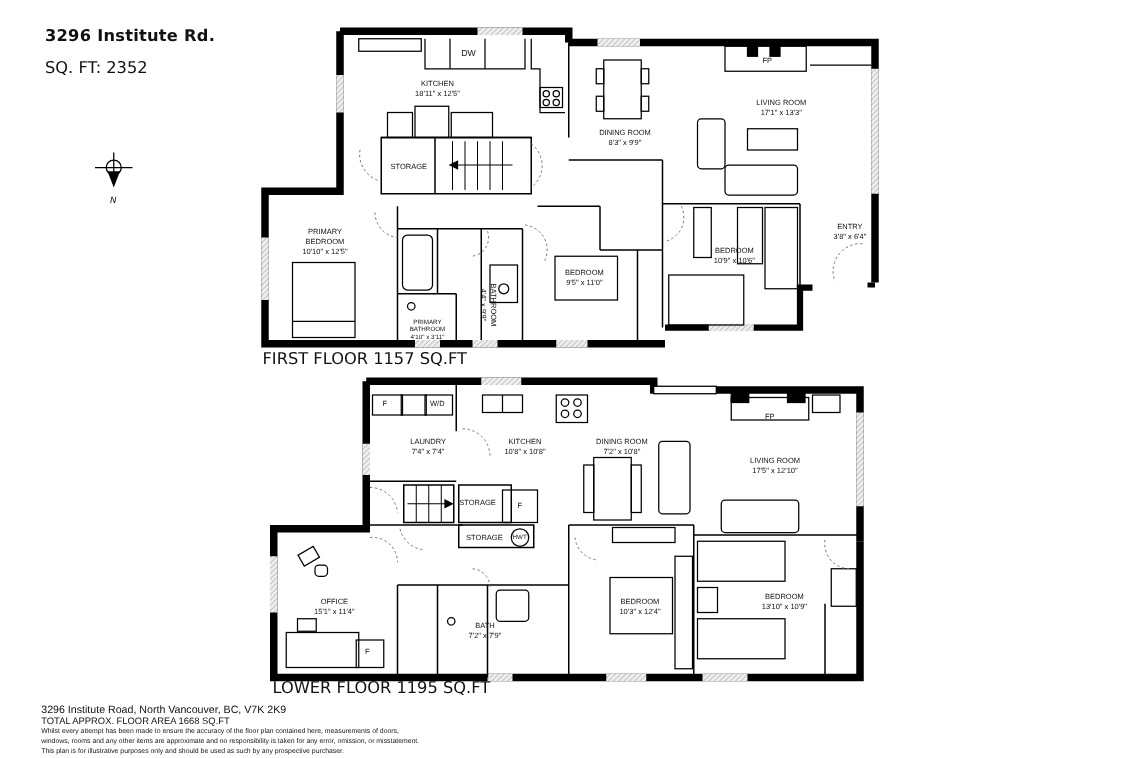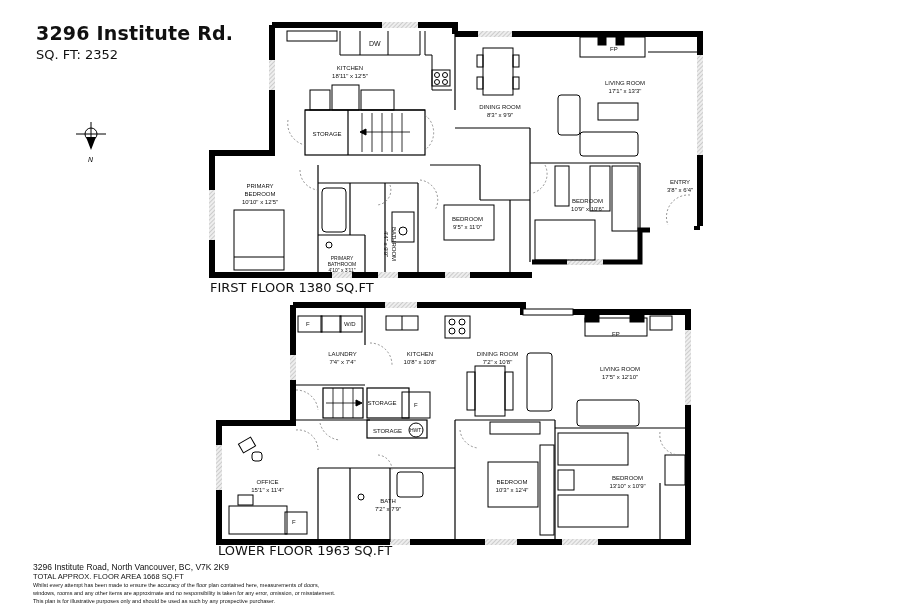--- a/index.html
+++ b/index.html
@@ -1,17 +1,17 @@
 <!DOCTYPE html>
 <html><head>
 <meta charset="utf-8">
 <style>
   html,body{margin:0;padding:0;background:#fff;}
   body{width:910px;height:606px;position:relative;overflow:hidden;font-family:"DejaVu Sans",sans-serif;color:#111;}
-  .title{position:absolute;left:36px;top:22px;font-size:19px;font-weight:bold;letter-spacing:0.2px;}
+  .title{position:absolute;left:36px;top:22px;font-size:13px;font-weight:bold;letter-spacing:0.2px;}
   .subtitle{position:absolute;left:36px;top:47px;font-size:13px;}
   .floor-label{position:absolute;font-size:13px;letter-spacing:0px;}
   .room{position:absolute;font-size:6px;text-align:center;line-height:8px;font-family:"Liberation Sans",sans-serif;}
   .small{position:absolute;font-size:6px;font-family:"Liberation Sans",sans-serif;}
   .footer{position:absolute;left:33px;font-family:"Liberation Sans",sans-serif;}
   svg{position:absolute;left:0;top:0;}
   .compass-label{position:absolute;left:88px;top:156px;font-size:7px;font-style:italic;}
 </style>
 </head>
 <body>
@@ -265,21 +265,21 @@
   <div>BEDROOM</div>
   <div>10'9" x 10'6"</div>
 </div>
 <div class="room" style="left:660px;top:178px;width:40px;">
   <div>ENTRY</div>
   <div>3'8" x 6'4"</div>
 </div>
 <div class="small" style="left:369px;top:40px;font-size:7px;">DW</div>
 <div class="small" style="left:610px;top:46px;">FP</div>
 
-<div class="floor-label" style="left:210px;top:280px;">FIRST FLOOR  1380 SQ.FT</div>
+<div class="floor-label" style="left:210px;top:280px;">FIRST FLOOR  1157 SQ.FT</div>
 
 <div class="room" style="left:320px;top:350px;width:45px;">
   <div>LAUNDRY</div>
   <div>7'4" x 7'4"</div>
 </div>
 <div class="room" style="left:395px;top:350px;width:50px;">
   <div>KITCHEN</div>
   <div>10'8" x 10'8"</div>
 </div>
 <div class="room" style="left:470px;top:350px;width:55px;">
@@ -312,19 +312,19 @@
   <div>BEDROOM</div>
   <div>13'10" x 10'9"</div>
 </div>
 <div class="small" style="left:306px;top:321px;">F</div>
 <div class="small" style="left:344px;top:321px;">W/D</div>
 <div class="small" style="left:414px;top:402px;">F</div>
 <div class="small" style="left:410px;top:427px;font-size:5px;">HWT</div>
 <div class="small" style="left:612px;top:331px;">FP</div>
 <div class="small" style="left:292px;top:519px;">F</div>
 
-<div class="floor-label" style="left:218px;top:543px;">LOWER FLOOR  1963 SQ.FT</div>
+<div class="floor-label" style="left:218px;top:543px;">LOWER FLOOR  1195 SQ.FT</div>
 
 <div class="footer" style="top:562px;font-size:8.5px;">3296 Institute Road, North Vancouver, BC, V7K 2K9</div>
 <div class="footer" style="top:572px;font-size:7.5px;">TOTAL APPROX. FLOOR AREA 1668 SQ.FT</div>
 <div class="footer" style="top:582px;font-size:5.5px;">Whilst every attempt has been made to ensure the accuracy of the floor plan contained here, measurements of doors,</div>
 <div class="footer" style="top:590px;font-size:5.5px;">windows, rooms and any other items are approximate and no responsibility is taken for any error, omission, or misstatement.</div>
 <div class="footer" style="top:598px;font-size:5.5px;">This plan is for illustrative purposes only and should be used as such by any prospective purchaser.</div>
 
 </body></html>

